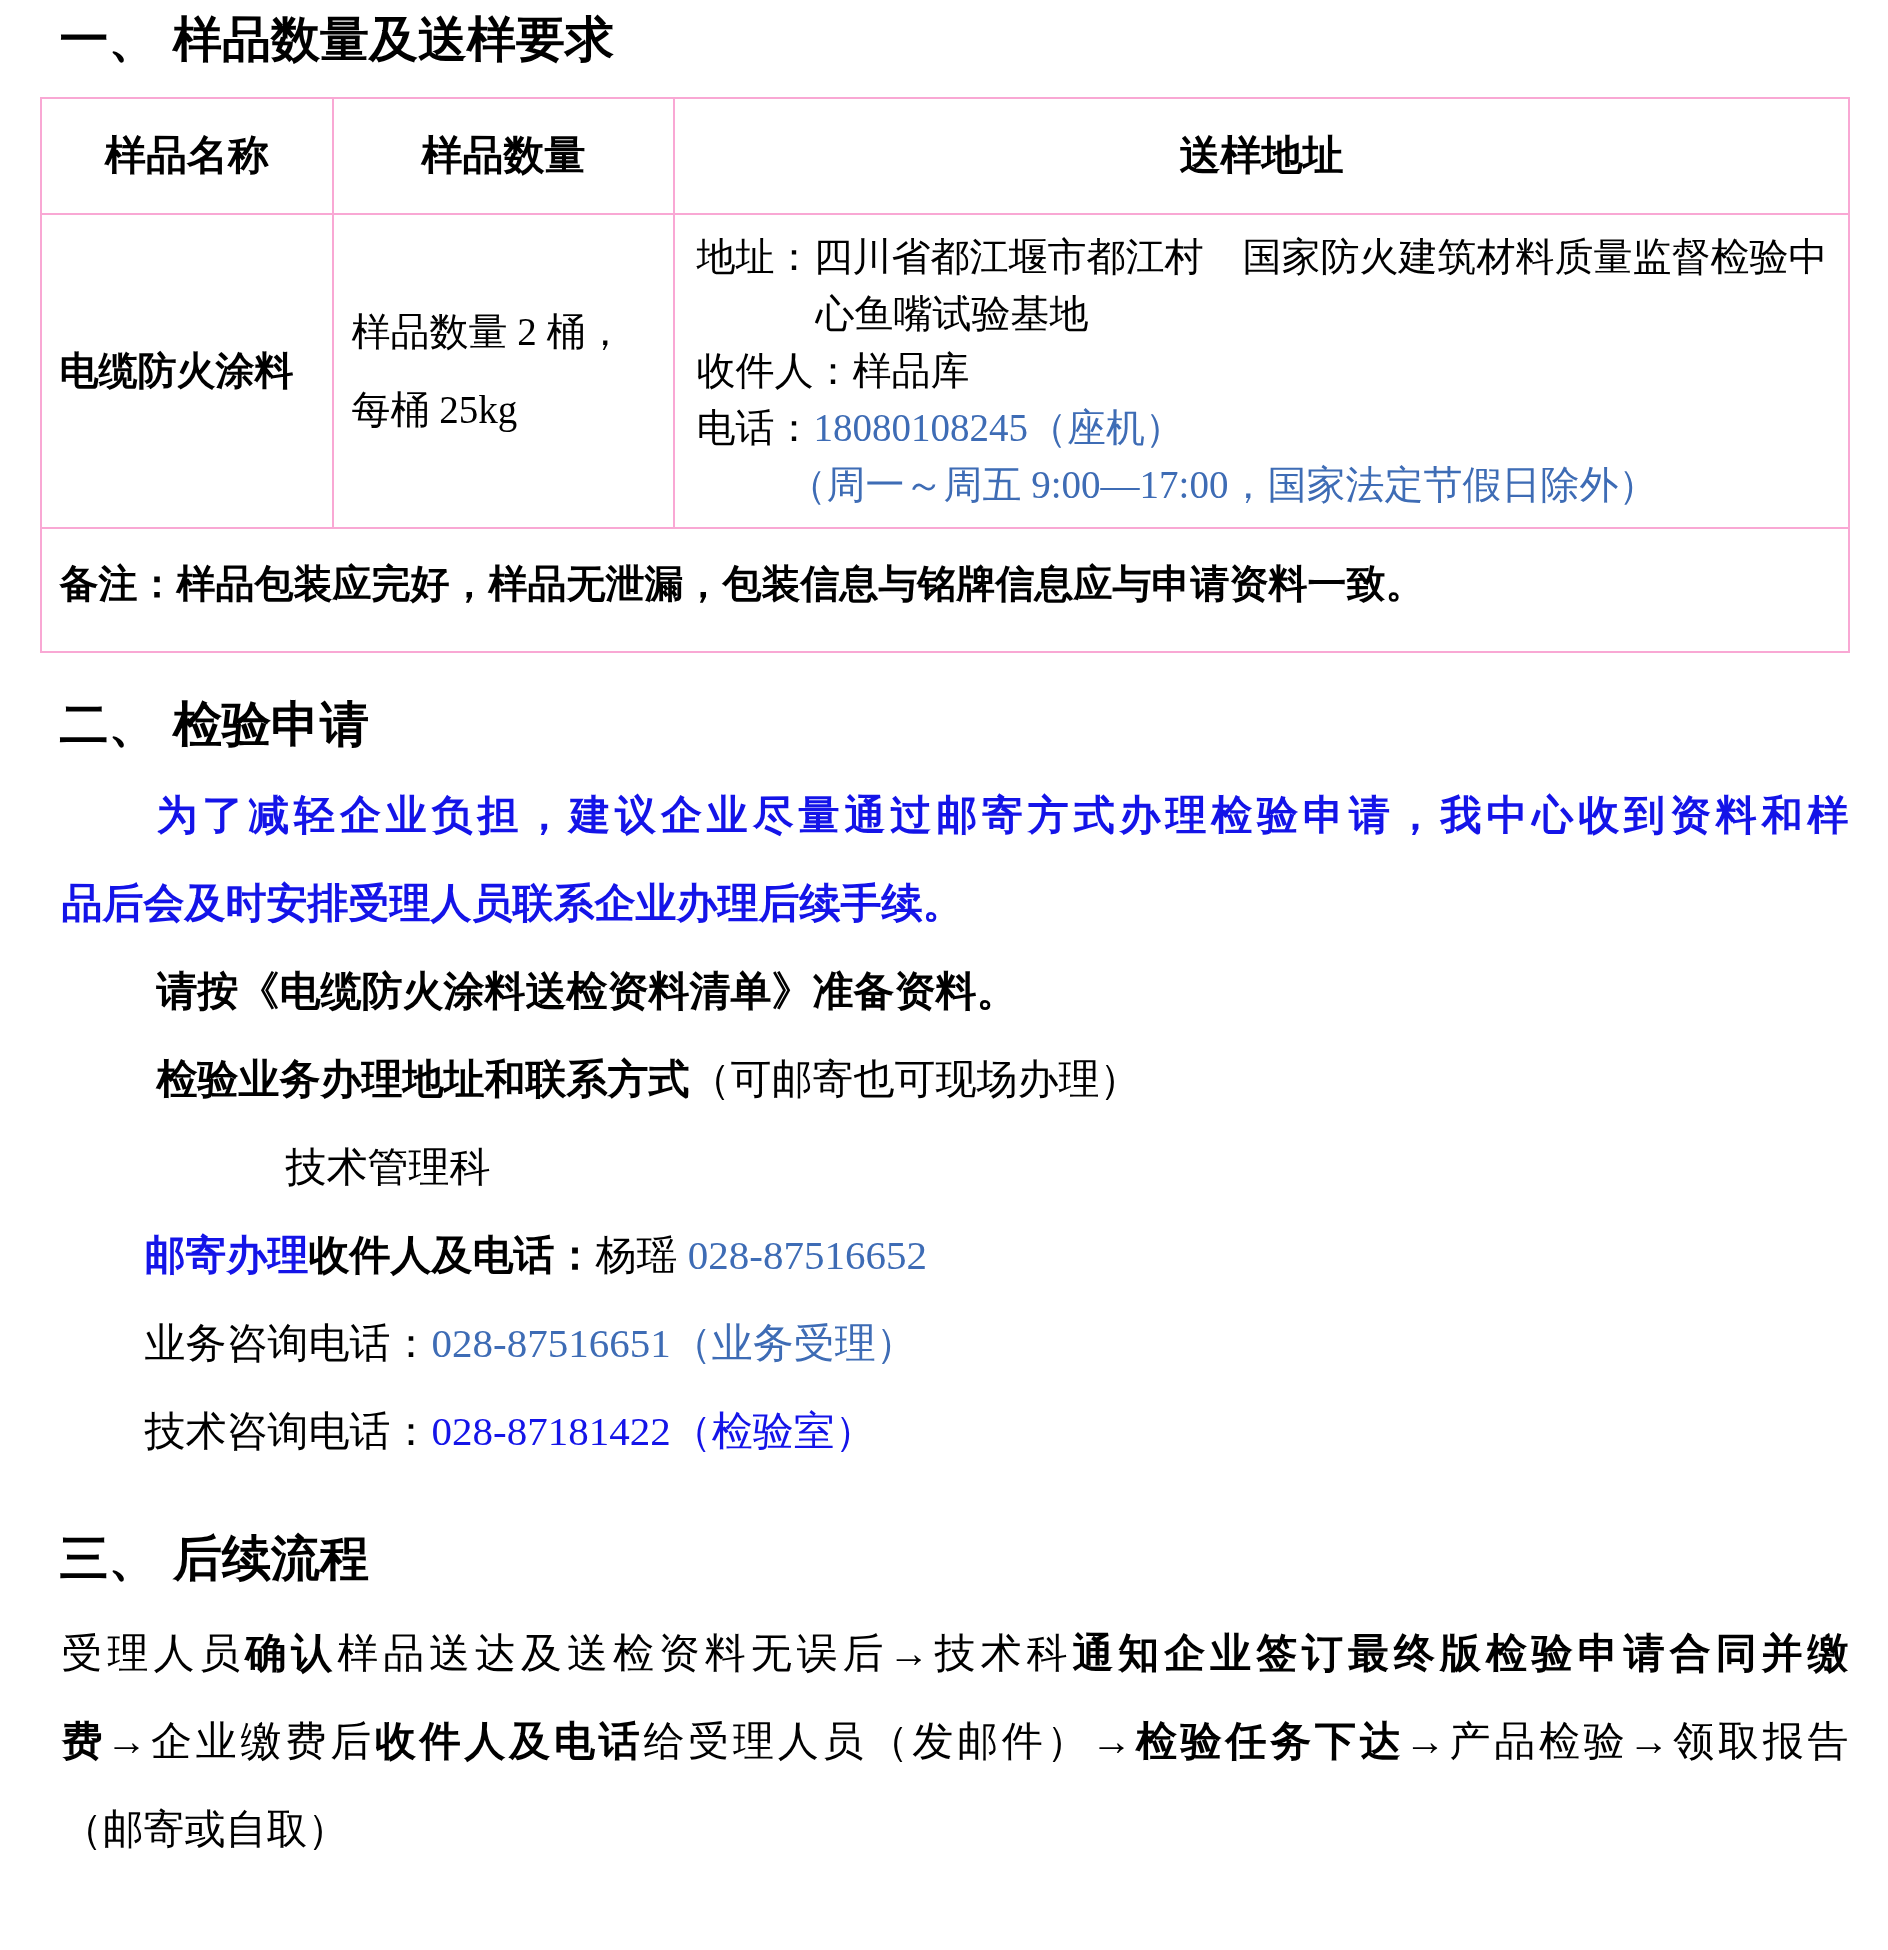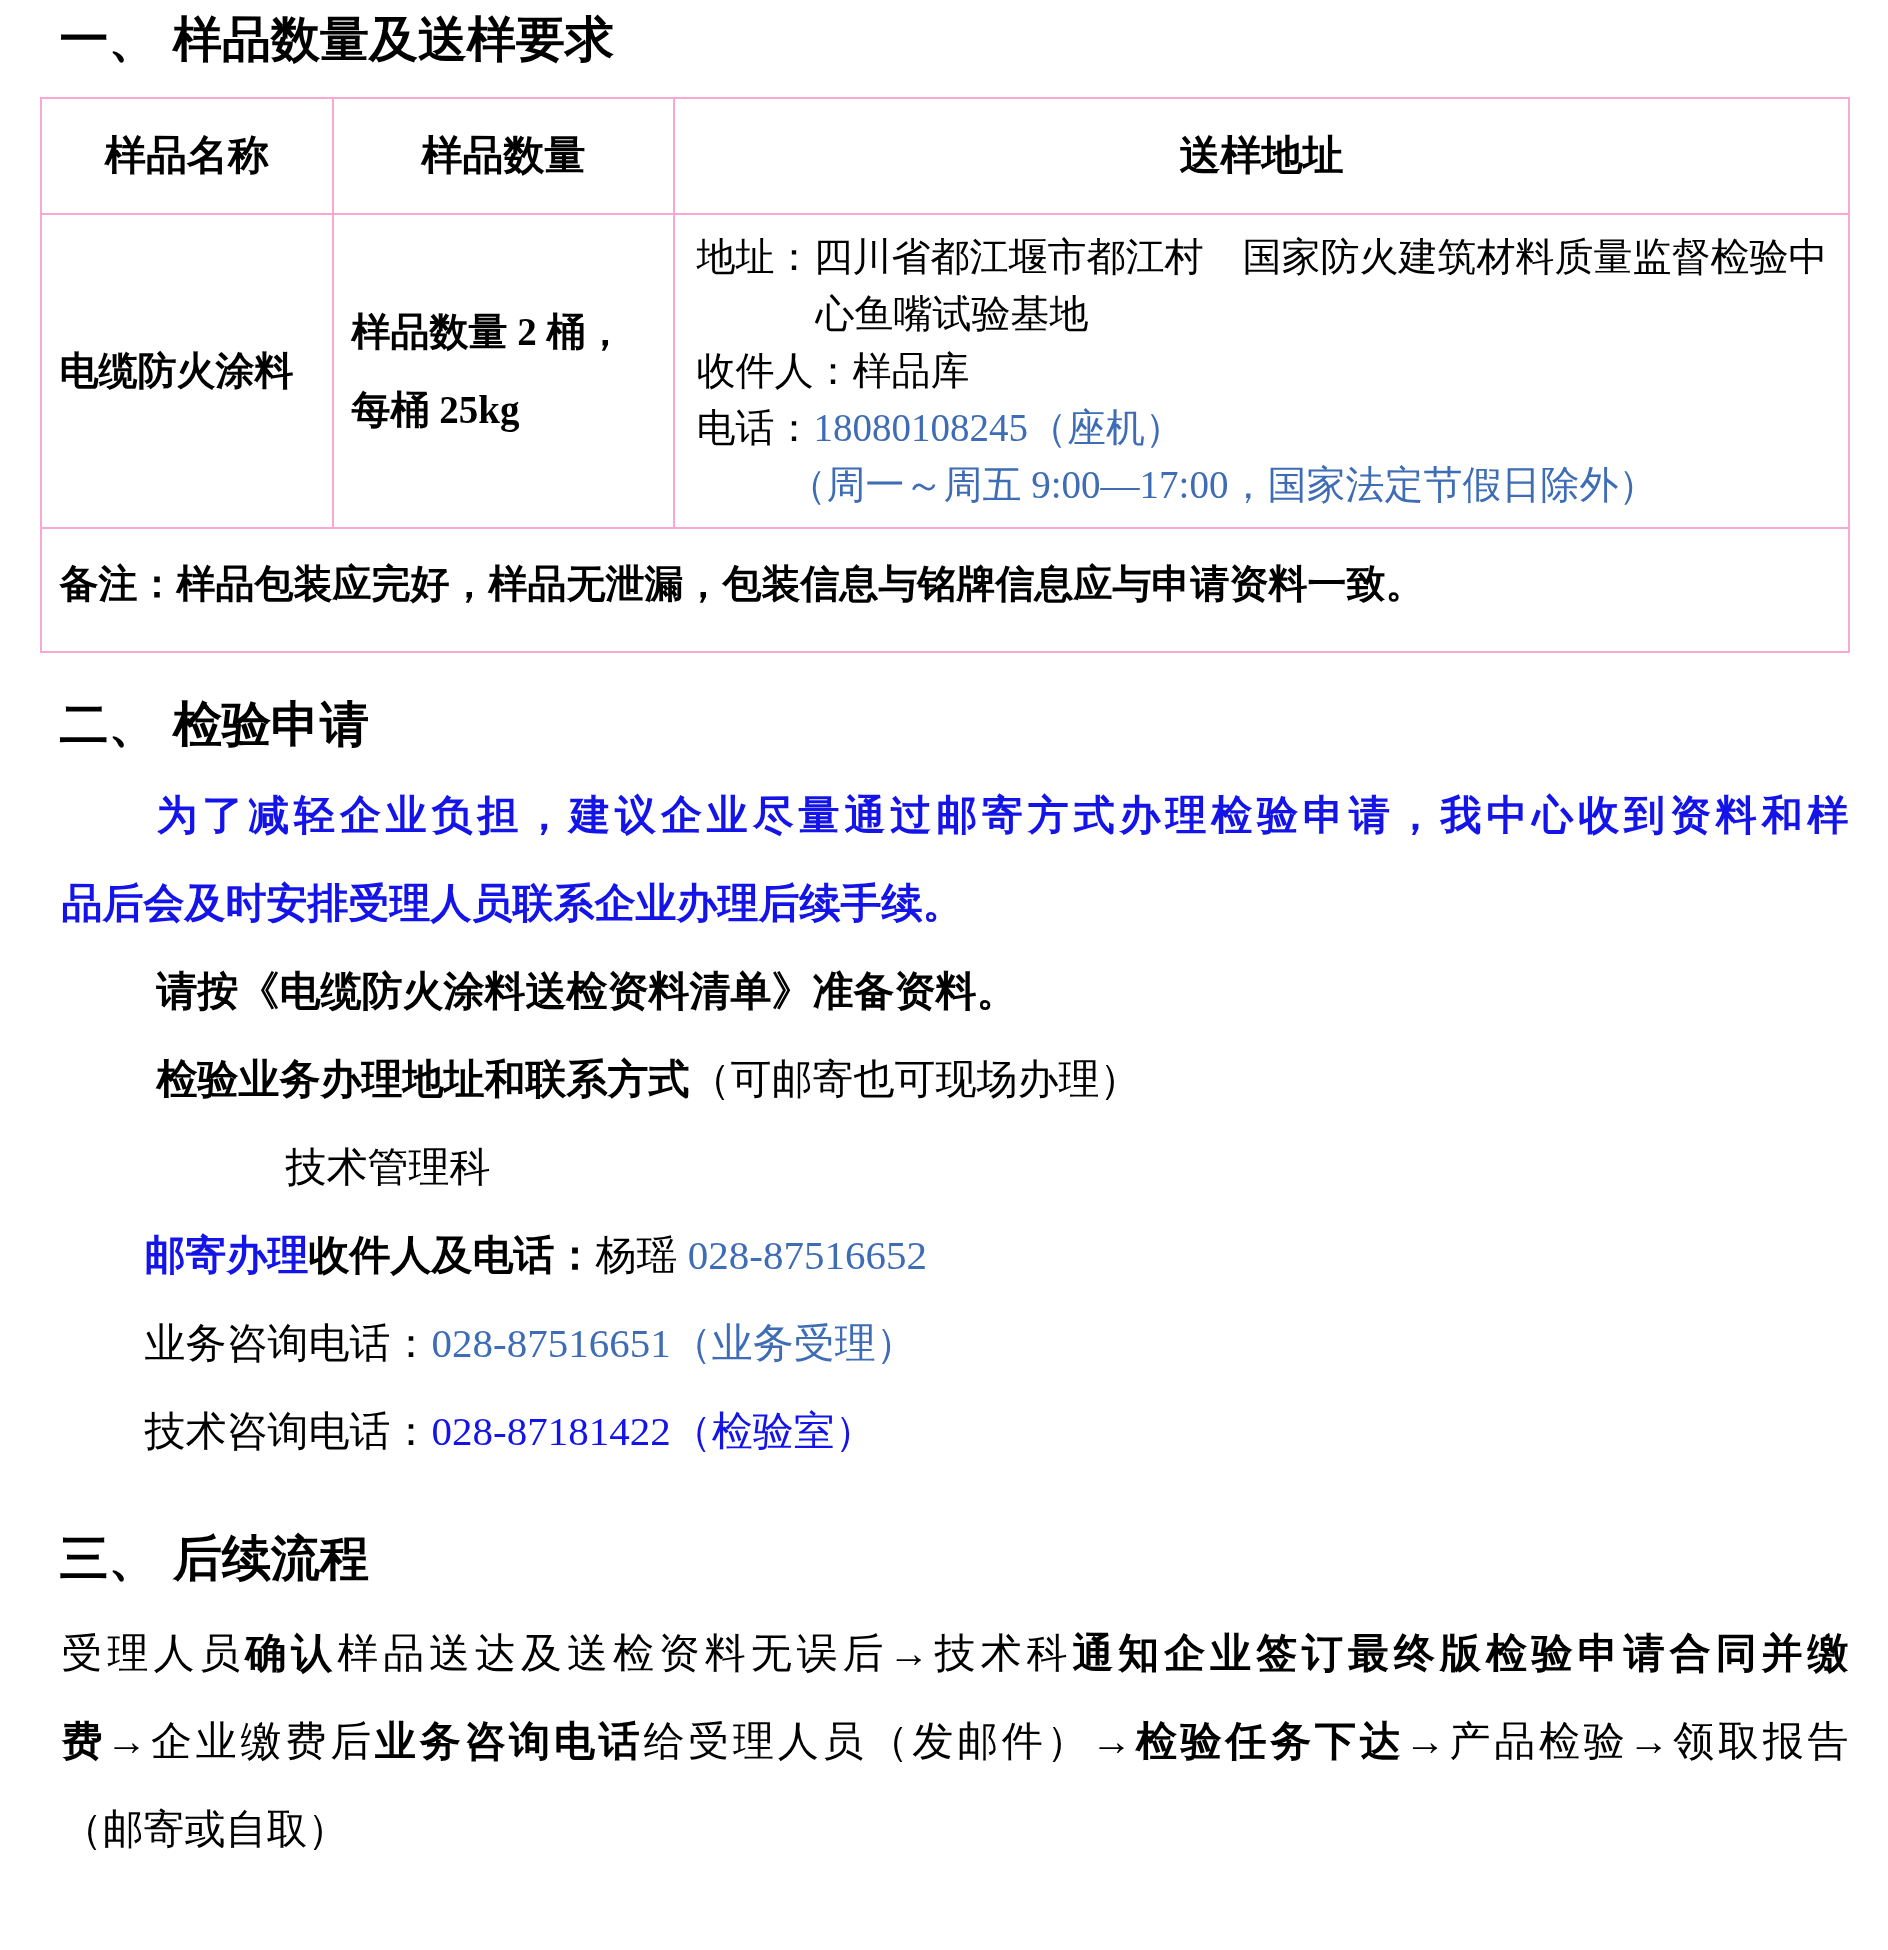--- a/index.html
+++ b/index.html
@@ -25,21 +25,21 @@
     border-collapse:collapse;table-layout:fixed;
     width:1808px;border:2.9px solid #000;
   }
   .sample-table th,.sample-table td{
     border:2px solid #f9a8d4;box-sizing:border-box;
     font-size:39px;vertical-align:middle;
   }
   .sample-table th{height:116px;font-size:41px;font-weight:bold;text-align:center;}
   .sample-table td{height:302px;}
   td.c1{font-weight:bold;padding-left:17.6px;}
-  td.c2{font-weight:bold;padding-left:17.6px;line-height:78px;}
+  td.c2{font-weight:normal;padding-left:17.6px;line-height:78px;}
   td.c3{padding:13.7px 19.5px 13.7px 21.5px;line-height:57px;border-radius:24px;}
   .addr-l2{padding-left:119px;}
   .hours-line{padding-left:91px;}
   tr.note-row td{
     height:124px;font-weight:bold;vertical-align:middle;
     padding:0 0 13.7px 17.6px;line-height:51px;
   }
 
   
   .body-block{margin-left:21.5px;width:1787px;}
@@ -107,19 +107,19 @@
     <div class="line ind-sm"><span class="vivid b">邮寄办理</span><span class="b">收件人及电话：</span><span>杨瑶 </span><span class="steel">028-87516652</span></div>
     <div class="line ind-sm"><span>业务咨询电话：</span><span class="steel">028-87516651（业务受理）</span></div>
     <div class="line ind-sm"><span>技术咨询电话：</span><span class="vivid">028-87181422（检验室）</span></div>
   </div>
 
   <h1 class="sec-heading" id="h3"><span class="sec-num">三、</span><span>后续流程</span></h1>
 
   <div class="body-block">
     <div id="flow-container">
         <div class="flow-line stretch"><span>受理人员</span><span style="font-weight: bold;">确认</span><span>样品送达及送检资料无误后→技术科</span><span style="font-weight: bold;">通知企业签订最终版检验申请合同并缴</span></div>
-        <div class="flow-line stretch"><span style="font-weight: bold;">费</span><span>→企业缴费后</span><span style="font-weight: bold;">业务咨询电话</span><span>给受理人员（发邮件）→</span><span style="font-weight: bold;">检验任务下达</span><span>→产品检验→领取报告</span></div>
+        <div class="flow-line stretch"><span style="font-weight: bold;">费</span><span>→企业缴费后</span><span style="font-weight: bold;">收件人及电话</span><span>给受理人员（发邮件）→</span><span style="font-weight: bold;">检验任务下达</span><span>→产品检验→领取报告</span></div>
         <div class="flow-line"><span>（邮寄或自取）</span></div>
       </div>
   </div>
 
 </div>
 
 
 </body></html>

